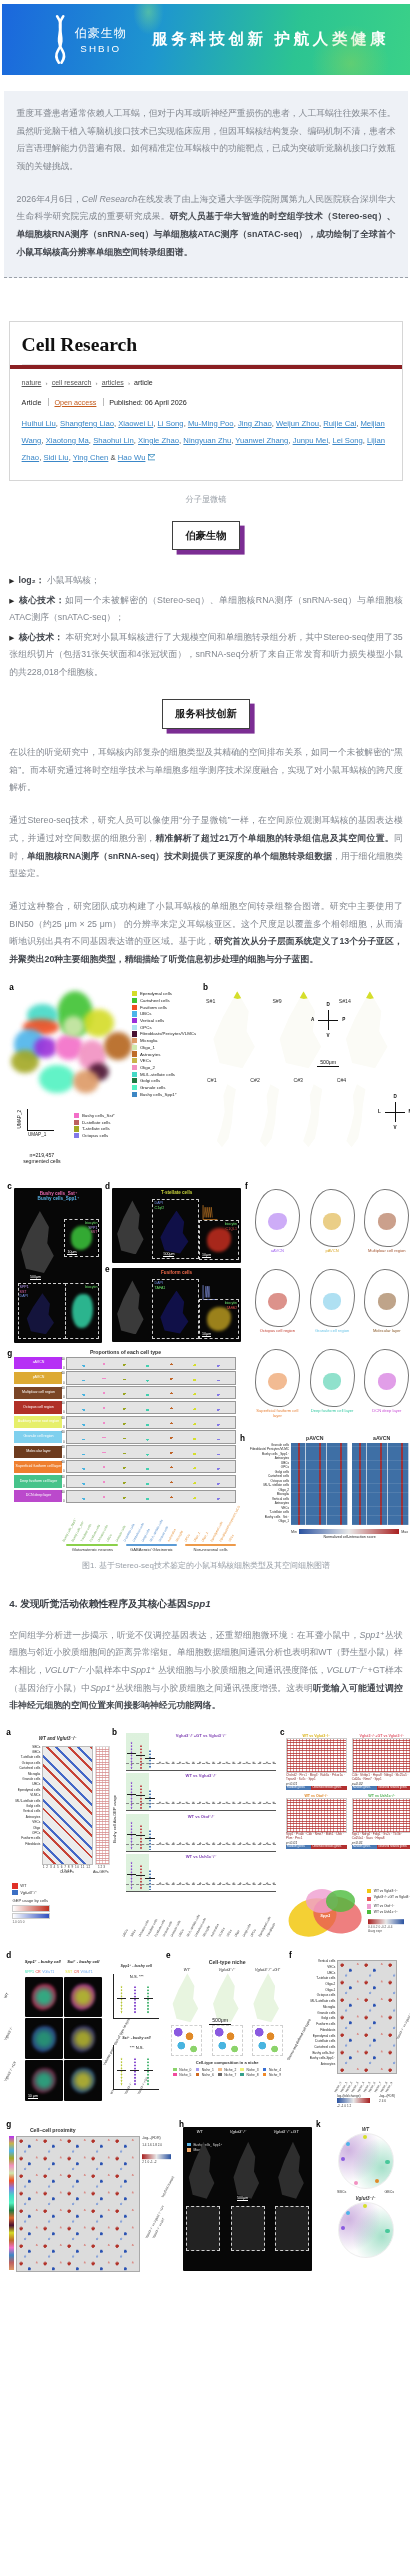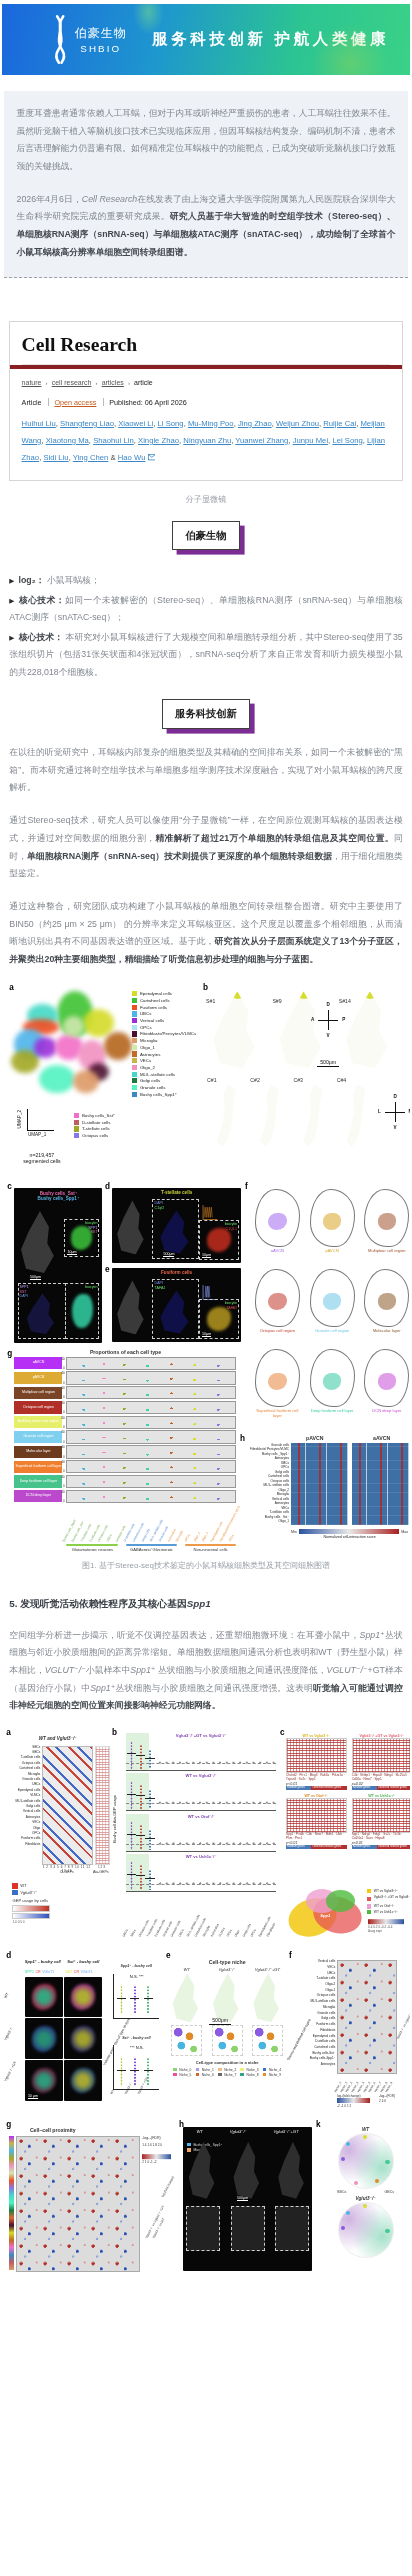--- a/index.html
+++ b/index.html
@@ -669,21 +669,21 @@
           <span class="t7">Min</span>
           <div class="cb" style="flex:1;"></div>
           <span class="t7">Max</span>
         </div>
         <div class="t7" style="text-align:center;margin-top:1px;color:#222;">Normalized cell-interaction score</div>
       </div>
     </div>
   </div>
   <div class="fig-cap">图1. 基于Stereo-seq技术鉴定的小鼠耳蜗核细胞类型及其空间细胞图谱</div>
 
-  <div class="sec-h"><span class="seg">5. 发现听觉活动依赖性程序及其核心基因</span><span class="seg i">Spp1</span></div>
+  <div class="sec-h"><span class="seg">4. 发现听觉活动依赖性程序及其核心基因</span><span class="seg i">Spp1</span></div>
   <p class="body-p"><span class="seg">空间组学分析进一步揭示，听觉不仅调控基因表达，还重塑细胞微环境：在耳聋小鼠中，</span><span class="seg i">Spp1⁺</span><span class="seg">丛状细胞与邻近小胶质细胞间的距离异常缩短。单细胞数据细胞间通讯分析也表明和WT（野生型小鼠）样本相比，</span><span class="seg i">VGLUT⁻/⁻</span><span class="seg">小鼠样本中</span><span class="seg i">Spp1⁺</span><span class="seg"> 丛状细胞与小胶质细胞之间通讯强度降低，</span><span class="seg i">VGLUT⁻/⁻</span><span class="seg">+GT样本（基因治疗小鼠）中</span><span class="seg i">Spp1⁺</span><span class="seg">丛状细胞与小胶质细胞之间通讯强度增强。这表明</span><span class="seg b">听觉输入可能通过调控非神经元细胞的空间位置来间接影响神经元功能网络。</span></p>
 
   <div class="fig" style="height:611px;">
 
     <span class="pl" style="left:4.1px;top:0;">a</span>
     <div class="abs" style="left:5.2px;top:8.2px;width:101px;height:211px;">
       <div class="t9" style="text-align:center;font-style:italic;font-weight:bold;">WT and Vglut3⁻/⁻</div>
       <div class="abs" style="left:0;top:8.2px;width:33px;display:flex;flex-direction:column;">
           <div class="t6" style="text-align:right;color:#222;line-height:1.75;white-space:nowrap;">SBCs</div>
           <div class="t6" style="text-align:right;color:#222;line-height:1.75;white-space:nowrap;">GBCs</div>

